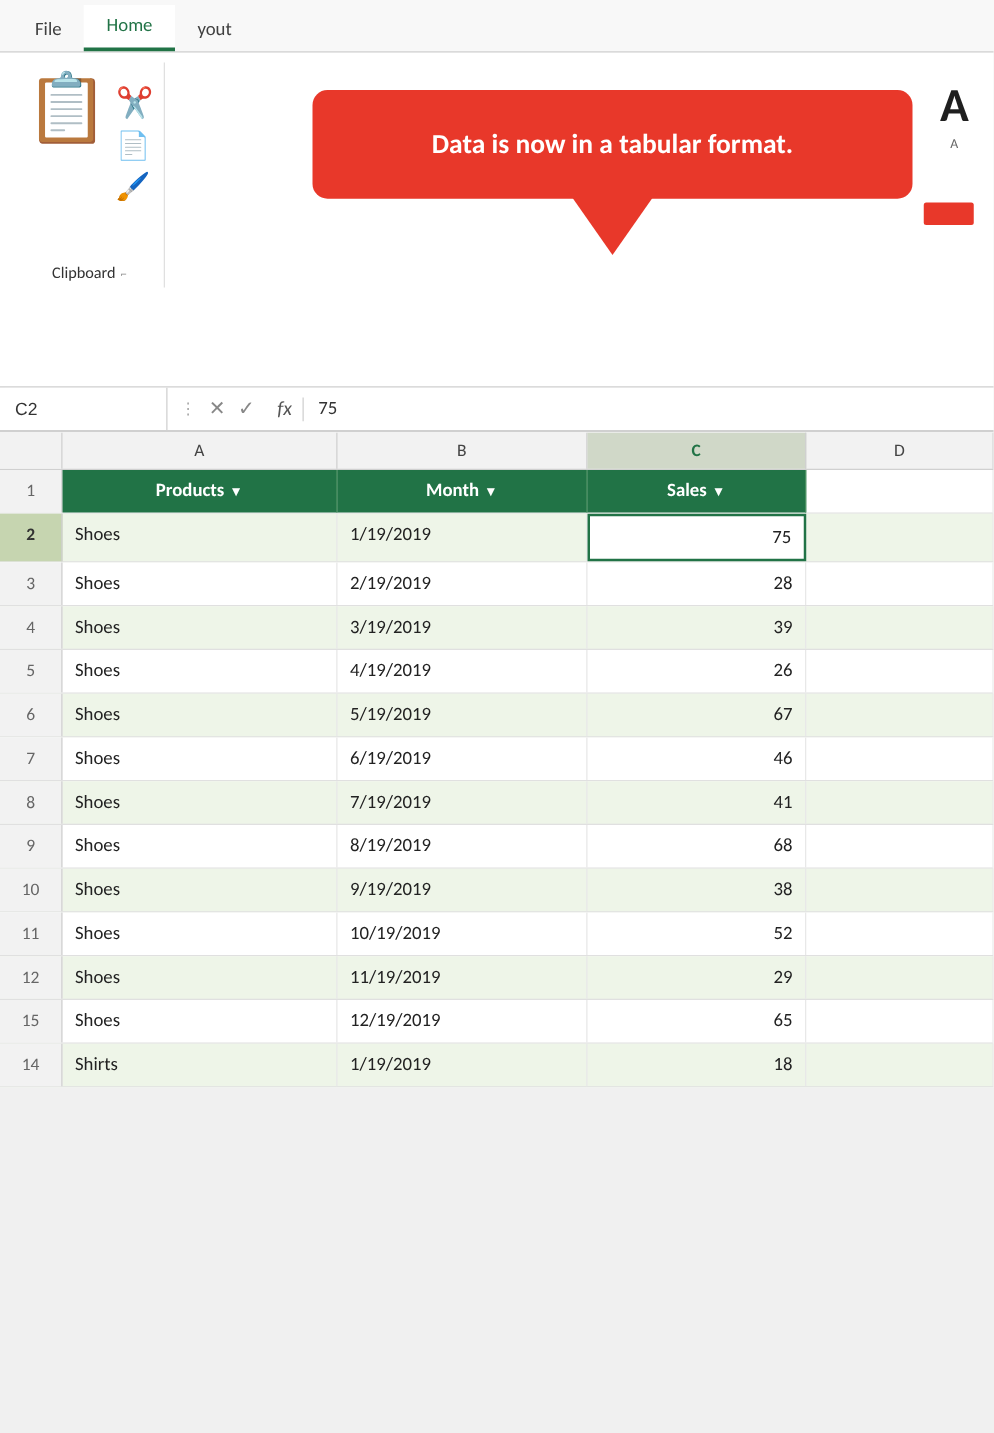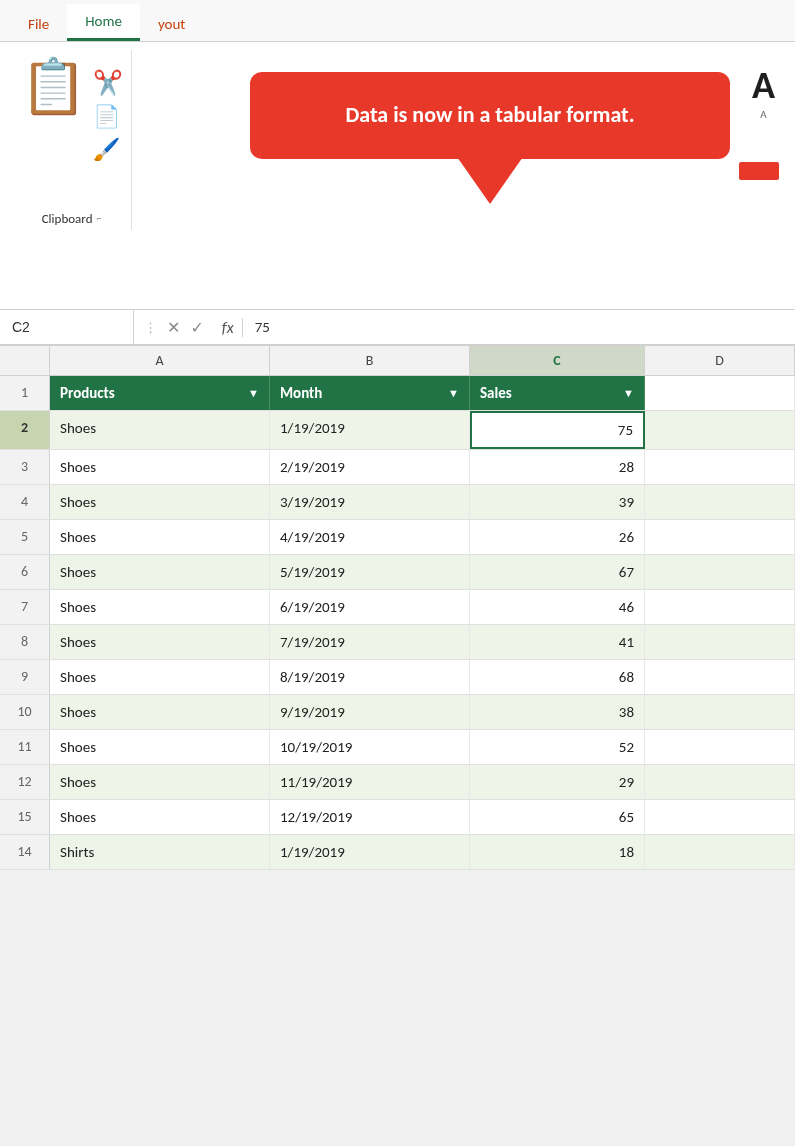--- a/index.html
+++ b/index.html
@@ -25,21 +25,21 @@
       height: 42px;
       padding-left: 10px;
       border-bottom: 1px solid #d0d0d0;
       background: #f8f8f8;
     }
 
     .ribbon-tab {
       padding: 8px 18px;
       font-size: 15px;
       cursor: pointer;
-      color: #c2410c;
+      color: #404040;
     }
 
     .ribbon-tab.active {
       color: #217346;
       border-bottom: 3px solid #217346;
       font-weight: 400;
       background: #fff;
     }
 
     .ribbon-content {
@@ -228,21 +228,21 @@
 
     .header-cell {
       padding: 8px 10px;
       font-size: 15px;
       font-weight: bold;
       color: #fff;
       background: #217346;
       border-right: 1px solid #4a9060;
       display: flex;
       align-items: center;
-      justify-content: space-between;
+      justify-content: center;
     }
 
     .header-cell.col-a { width: 220px; min-width: 220px; }
     .header-cell.col-b { width: 200px; min-width: 200px; }
     .header-cell.col-c { width: 175px; min-width: 175px; }
 
     .dropdown-arrow {
       font-size: 11px;
       margin-left: 4px;
     }

